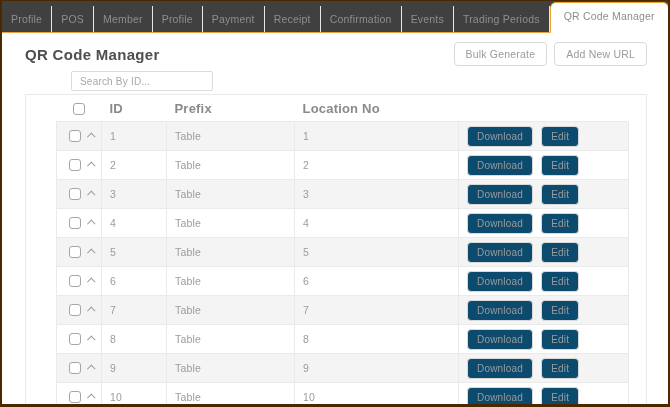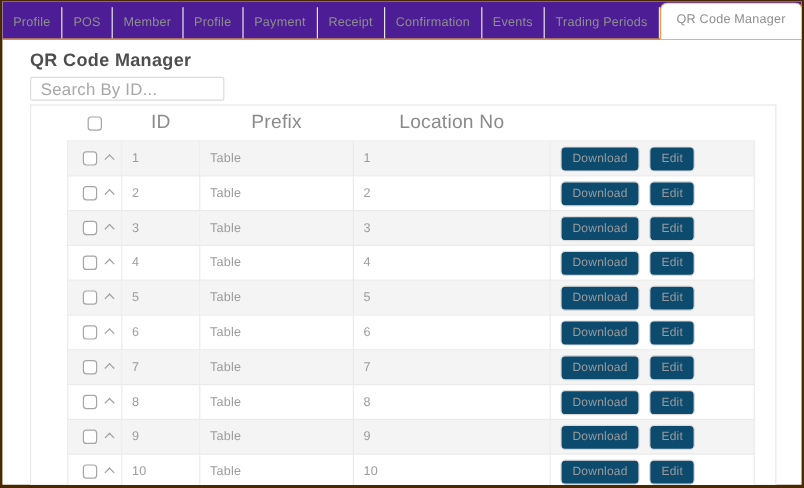--- a/index.html
+++ b/index.html
@@ -11,21 +11,21 @@
     overflow:hidden;
     font-family:"Liberation Sans", sans-serif;
     -webkit-font-smoothing:antialiased;
   }
 
   
   .tabbar {
     display:flex; align-items:flex-end;
     border-bottom:1px solid #e9a23c;
     padding-top:1px;
-    background:#4c1d95;
+    background:#404040;
   }
   .tab {
     padding:7px 9px 7px;
     font-size:10.5px; color:#8e8e8e; letter-spacing:.2px;
     border-right:1px solid #e6e6e6;
     white-space:nowrap; cursor:pointer;
   }
   .tab.active {
     border:1px solid #e9a23c; border-bottom:1px solid #ffffff;
     margin-bottom:-1px; border-radius:6px 6px 0 0;
@@ -37,38 +37,38 @@
   .page-head { display:flex; align-items:center; margin-top:9px; }
   .page-title { flex:1; font-size:15px; font-weight:bold; color:#4e4e4e; letter-spacing:.3px; }
   .head-actions { display:flex; gap:7px; }
   .btn {
     background:#fff; border:1px solid #d9d9d9; border-radius:4px;
     color:#9b9b9b; font-size:10.5px; letter-spacing:.2px;
     padding:5px 11px; font-family:inherit; cursor:pointer;
   }
 
   .search-input {
-    margin-top:5px; width:162px; height:20px;
+    margin-top:5px; width:142px; height:20px;
     border:1px solid #dcdcdc; border-radius:2px;
-    padding:0 8px; font-size:14px; color:#666; font-family:inherit;
-    outline:none; display:block;
+    padding:0 8px; font-size:10px; color:#666; font-family:inherit;
+    outline:none; display:block;margin-left:46px;
   }
   .search-input::placeholder { color:#a8a8a8; letter-spacing:.2px; }
 
   
   .card {
     margin-top:3px;
     border:1px solid #e9e9e9; border-bottom:none;
     padding:0 17px 20px 30px;
     height:480px;
     background:#fff;
   }
   table { border-collapse:collapse; width:100%; table-layout:fixed; }
   thead th {
-    text-align:center; font-size:16px; color:#8a8a8a; font-weight:normal;
+    text-align:left; font-size:13px; color:#8a8a8a; font-weight:bold;
     letter-spacing:.2px; padding:6px 8px 5px; border:none;
   }
   tbody td {
     border:1px solid #eaeaea; height:29px; padding:0 8px;
     font-size:10.5px; color:#9c9c9c; letter-spacing:.2px;
     background:#fff; overflow:hidden;
   }
   tbody tr:nth-child(odd) td { background:#f4f4f4; }
 
   .cb {
@@ -102,20 +102,24 @@
     <div class="tab">Confirmation</div>
     <div class="tab">Events</div>
     <div class="tab">Trading Periods</div>
     <div class="tab active">QR Code Manager</div>
   </div>
 
 <div class="content">
 
   <div class="page-head">
     <div class="page-title">QR Code Manager</div>
+    <div class="head-actions">
+      <button class="btn">Bulk Generate</button>
+      <button class="btn">Add New URL</button>
+    </div>
   </div>
 
   <input class="search-input" type="text" placeholder="Search By ID..." style="">
 
   <div class="card">
     <table>
       <colgroup>
         <col style="width:45px">
           <col style="width:65px">
           <col style="width:128px">

